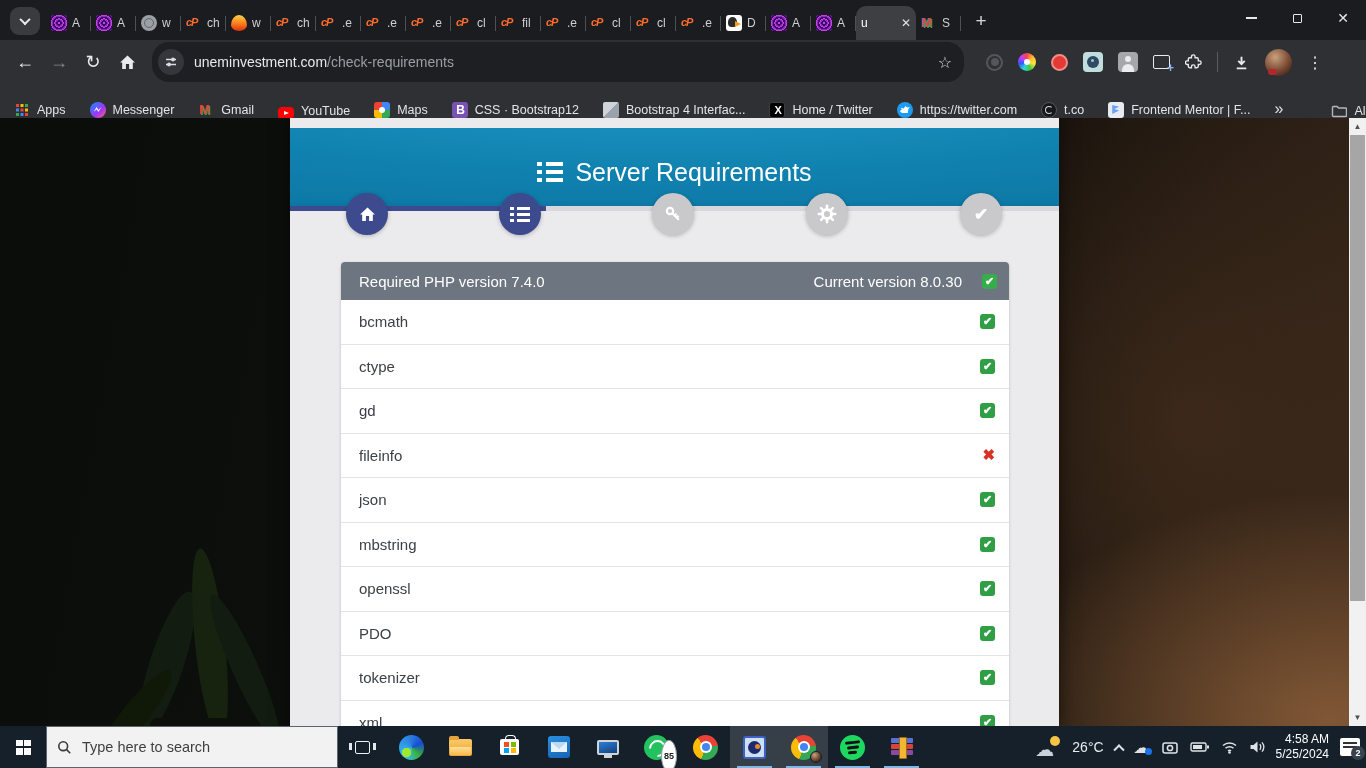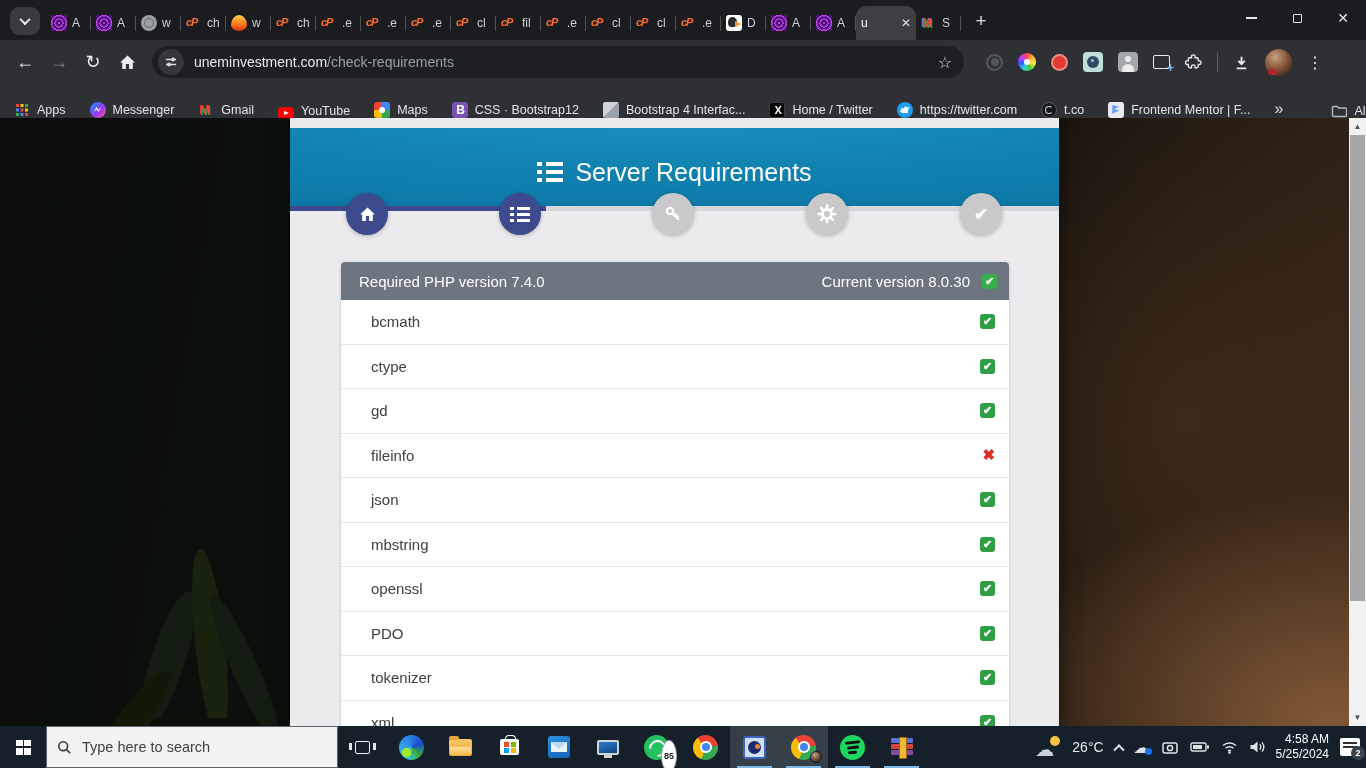--- a/index.html
+++ b/index.html
@@ -47,21 +47,21 @@
   .fav-gmail::before { content:"M"; position:absolute; left:1px; top:1px; font-weight:bold; font-size:12px;
                        color:#ea4335; text-shadow:1px 1px 0 #34a853, -1px 0 0 #4285f4; }
 
   
   .toolbar { position:absolute; left:0; top:40px; width:1366px; height:44px; background:#2e3034;
              display:flex; align-items:center; }
   .nav-ic { width:34px; height:34px; display:flex; align-items:center; justify-content:center;
             color:#e8eaed; font-size:18px; flex:none; }
   .nav-back { margin-left:8px; }
   .nav-fwd { color:#84878b; }
-  .omnibox { height:32px; flex:none; width:812px; margin-left:8px; background:#1d1f23; border-radius:17px;
+  .omnibox { height:40px; flex:none; width:812px; margin-left:8px; background:#1d1f23; border-radius:17px;
              display:flex; align-items:center; padding:0 12px 0 6px; }
   .tune-wrap { width:26px; height:26px; border-radius:50%; background:#34363b; display:flex;
                align-items:center; justify-content:center; margin-right:10px; flex:none; }
   .url { font-size:14px; color:#e8eaed; white-space:nowrap; }
   .url .path { color:#9aa0a6; }
   .omni-star { margin-left:auto; color:#dadce0; font-size:16px; }
   .tb-right { display:flex; align-items:center; gap:15px; margin-left:22px; }
   .ic-target { width:17px; height:17px; border-radius:50%; border:2.5px solid #53565a; position:relative; }
   .ic-target::before { content:""; position:absolute; inset:2.5px; border-radius:50%; background:#53565a; }
   .ic-wheel { width:18px; height:18px; border-radius:50%;
@@ -153,22 +153,22 @@
   .ic-list i::before { content:""; position:absolute; left:-7px; top:0; width:4px; height:3px; background:#fff; }
   .ic-list.big { gap:4px; }
   .ic-list.big i { height:4px; width:17px; margin-left:9px; }
   .ic-list.big i::before { left:-9px; width:5px; height:4px; }
 
   .site-body { position:absolute; left:0; top:93px; width:100%; height:515px; background:#ebebed; }
   .card { position:absolute; left:51px; top:51px; width:668px; background:#fff; border-radius:4px;
           box-shadow:0 1px 3px rgba(0,0,0,.22); }
   .card-header { height:38px; background:#6d7581; border-radius:4px 4px 0 0; color:#fff; font-size:15px;
                  display:flex; align-items:center; padding:0 12px 0 18px; }
-  .card-header .right { margin-left:auto; display:flex; align-items:center; gap:12px; }
-  .req-row { height:44.5px; display:flex; align-items:center; padding:0 14px 0 30px;
+  .card-header .right { margin-left:auto; display:flex; align-items:center; gap:20px; }
+  .req-row { height:44.5px; display:flex; align-items:center; padding:0 14px 0 18px;
              border-bottom:1px solid #e4e4e7; font-size:15px; color:#3c4146; background:#fff; }
   .req-row .status { margin-left:auto; }
   .status.st-ok { width:15px; height:15px; border-radius:3px; background:#2f9e44; color:#fff; font-size:11px;
                   font-weight:bold; line-height:15px; text-align:center; display:inline-block; flex:none; }
   .status.st-ok::before { content:"✔"; }
   .status.st-fail { color:#d93025; font-size:15px; font-weight:bold; display:inline-block; }
   .status.st-fail::before { content:"✖"; }
   .hdr-status.st-ok { background:#35ad4b; }
 
   

